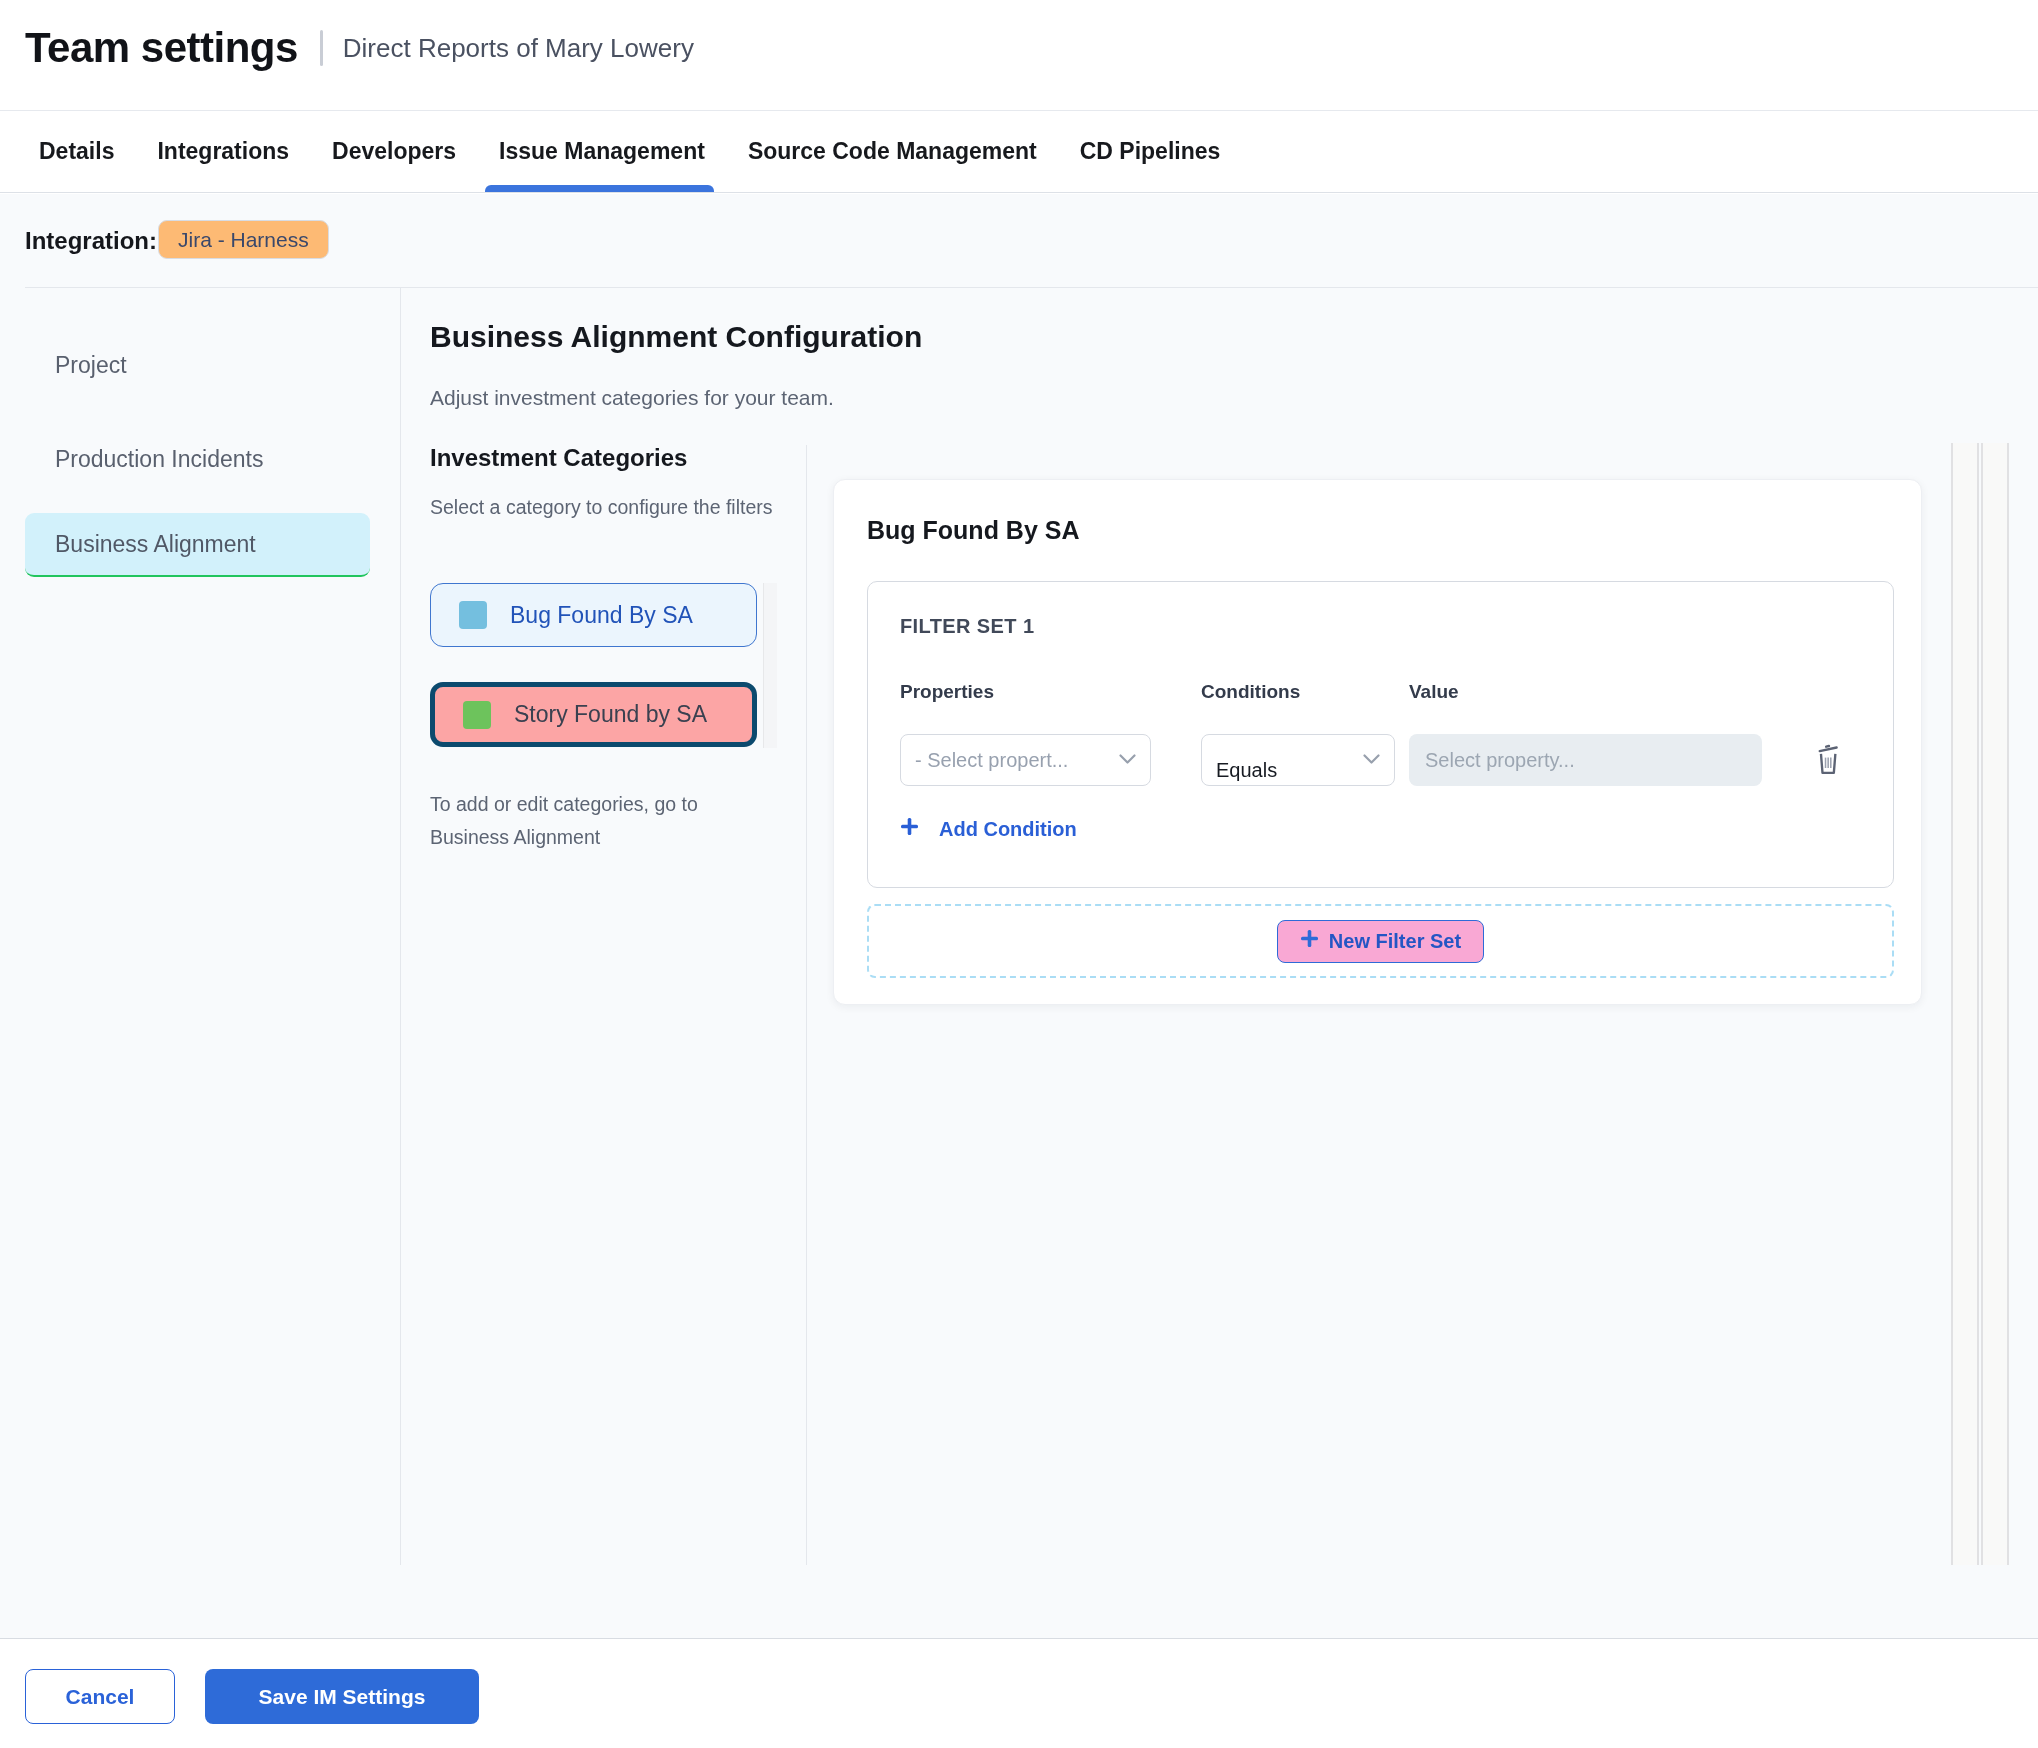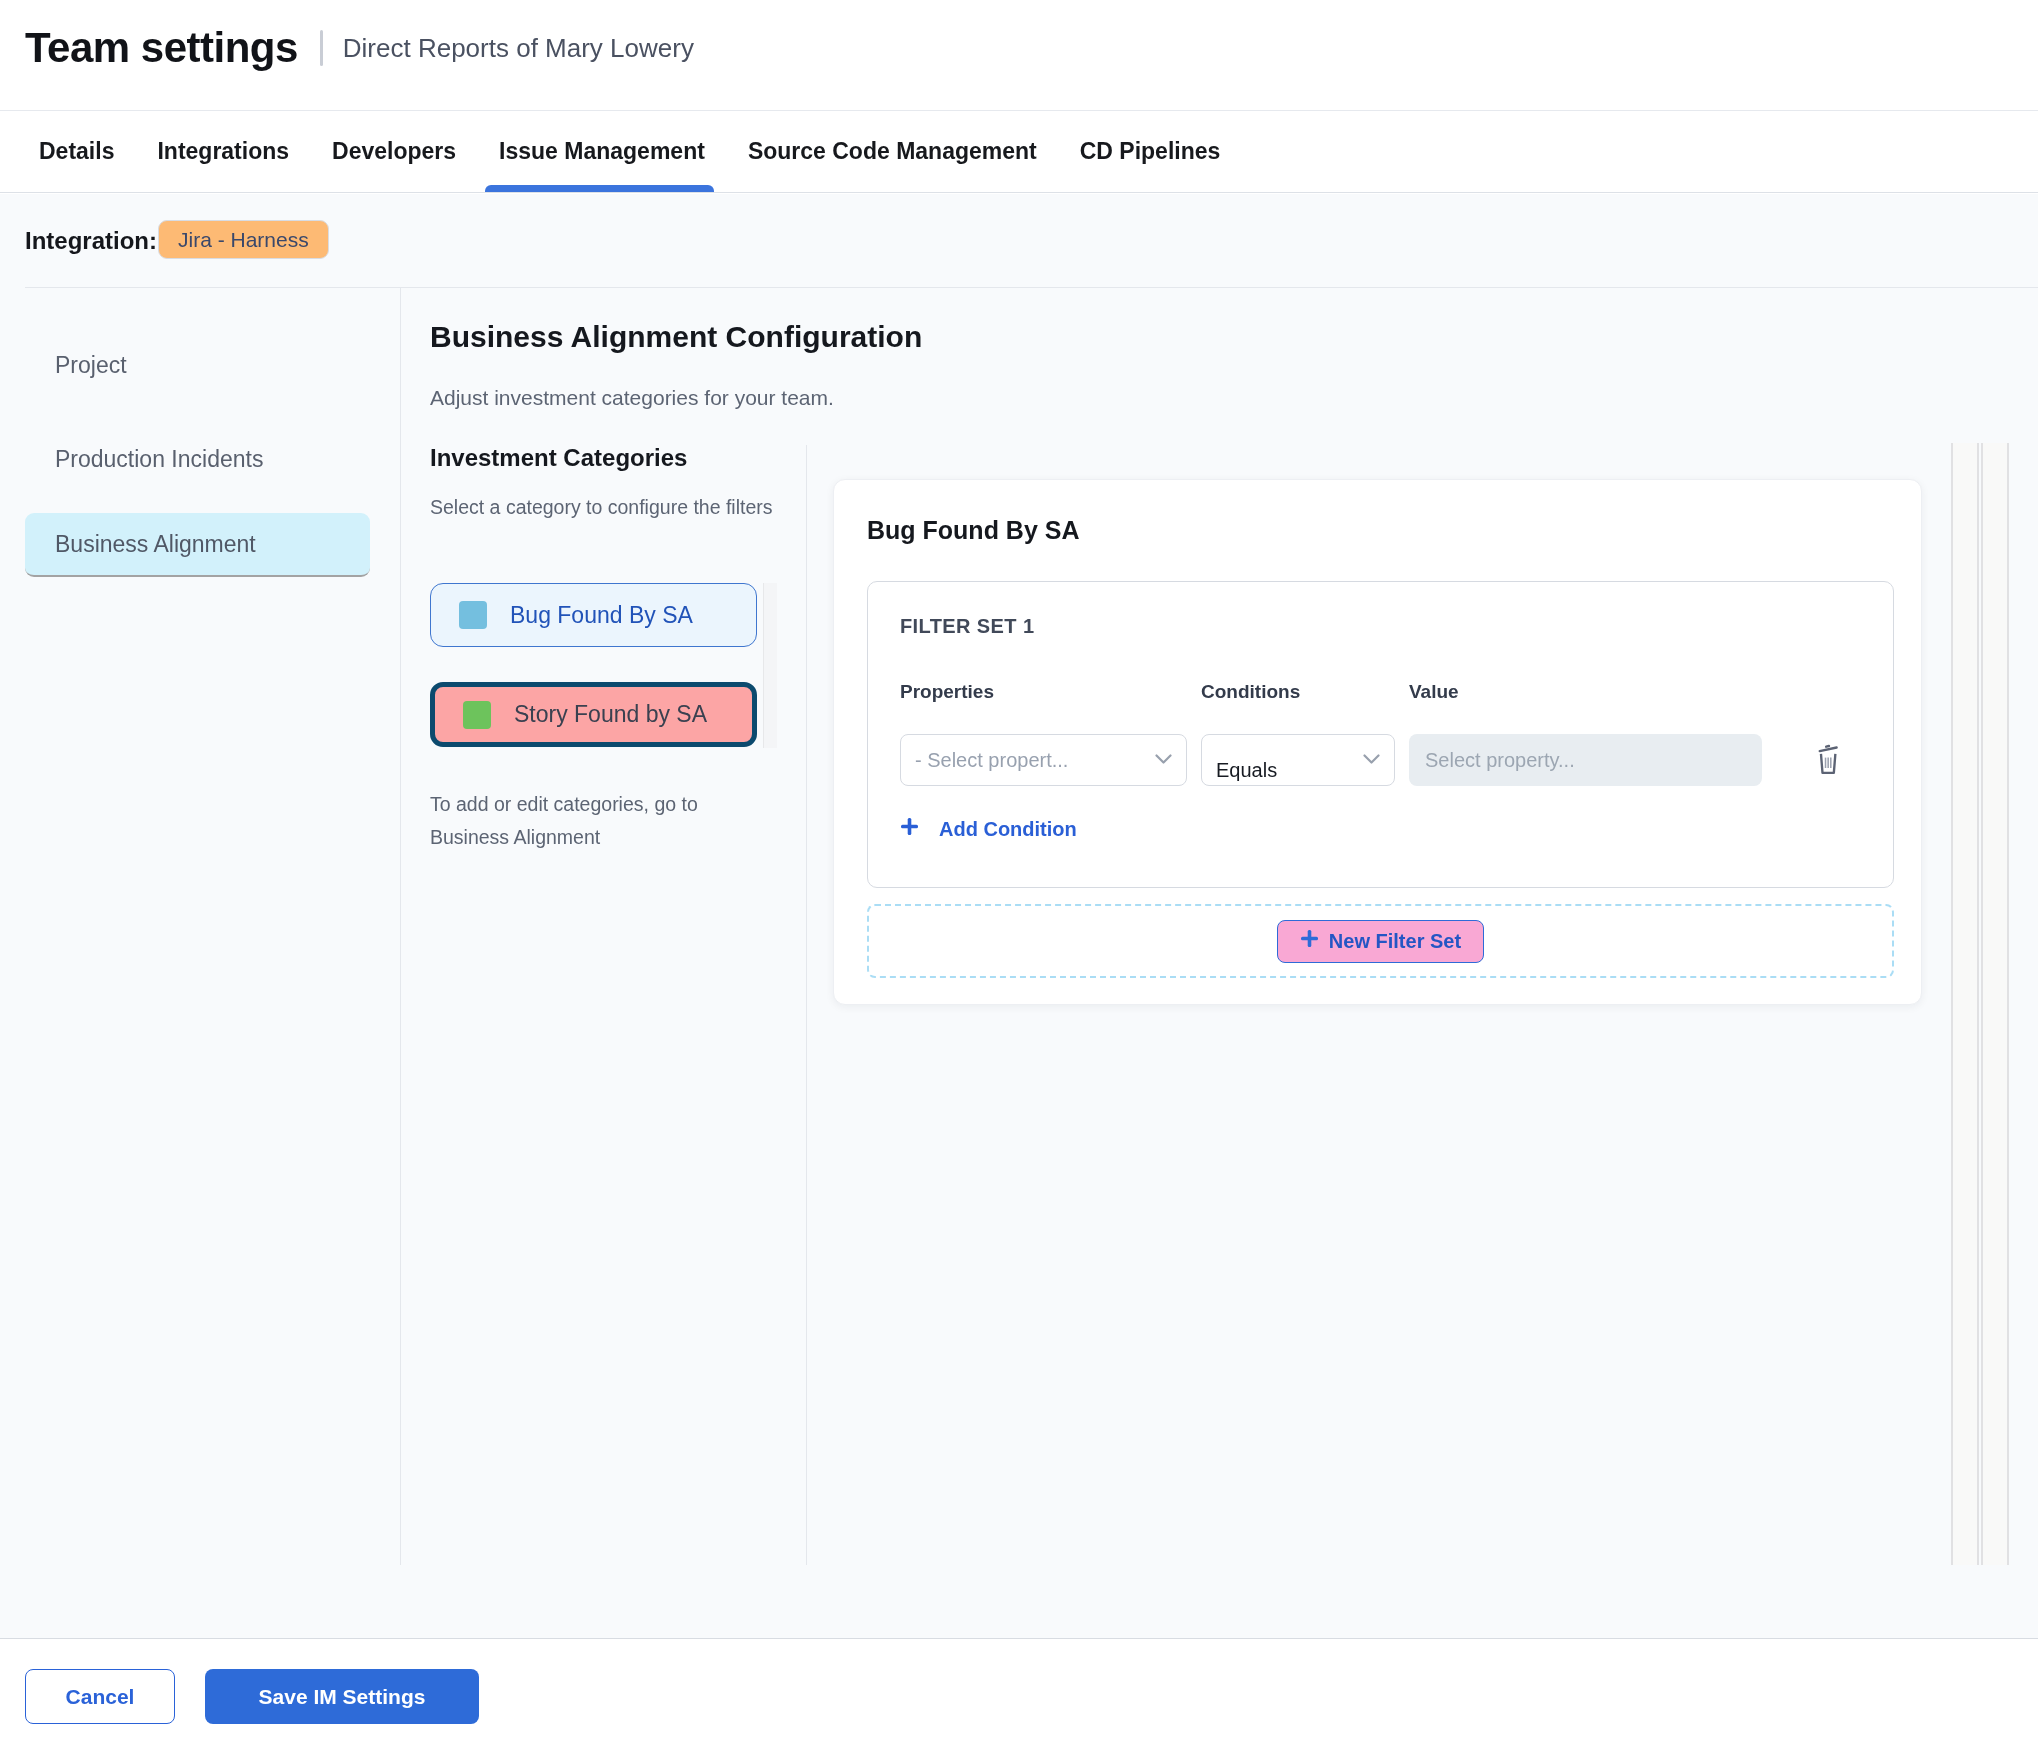--- a/index.html
+++ b/index.html
@@ -27,21 +27,21 @@
   .integration-chip { position:absolute; left:158px; top:26px; height:39px; display:inline-flex; align-items:center; padding:0 19px; background:#fdba74; border:1px solid #d8dce3; border-radius:9px; font-size:21px; color:#3a486b; }
   .hr-integration { left:25px; right:0; top:93px; background:#e4e7ec; }
   .vline { position:absolute; width:1px; background:#e4e7ec; }
   .v1 { left:400px; top:93px; height:1278px; }
   .v2 { left:806px; top:251px; height:1120px; }
 
   
   .side-item { position:absolute; left:55px; font-size:23px; color:#59606e; cursor:pointer; }
   .side-item.p1 { top:158px; }
   .side-item.p2 { top:252px; }
-  .side-pill { position:absolute; left:25px; top:319px; width:345px; height:64px; background:#d2f1fb; border-bottom:2px solid #a3a3a3; border-radius:9px; display:flex; align-items:center; padding-left:30px; font-size:23px; color:#505866; cursor:pointer; }
+  .side-pill { position:absolute; left:25px; top:319px; width:345px; height:64px; background:#d2f1fb; border-bottom:2px solid #22c55e; border-radius:9px; display:flex; align-items:center; padding-left:30px; font-size:23px; color:#505866; cursor:pointer; }
 
   
   .main-title { position:absolute; left:430px; top:126px; font-size:30px; font-weight:700; color:#15181e; }
   .main-sub { position:absolute; left:430px; top:192px; font-size:21px; color:#5c6473; }
   .inv-title { position:absolute; left:430px; top:250px; font-size:24px; font-weight:700; color:#15181e; }
   .inv-hint { position:absolute; left:430px; top:297px; width:345px; font-size:19.5px; line-height:32px; color:#5c6473; }
 
   .cat-btn { position:absolute; left:430px; width:327px; height:64px; border-radius:13px; display:flex; align-items:center; padding-left:28px; cursor:pointer; background:#fca5a5; border:5px solid #0c4a6e; }
   .cat-btn.selected { background:#ebf5fd; border:1.5px solid #3f76cf; }
   .cat-btn.b1 { top:389px; }
@@ -54,21 +54,21 @@
 
   
   .card { position:absolute; left:833px; top:285px; width:1089px; height:526px; background:#fff; border:1px solid #edeff3; border-radius:12px; box-shadow:0 2px 8px rgba(20,30,50,.06); }
   .card-title { position:absolute; left:33px; top:36px; font-size:25px; font-weight:700; color:#15181e; }
   .filterbox { position:absolute; left:33px; top:101px; width:1027px; height:307px; border:1px solid #d6dae1; border-radius:10px; background:#fff; }
   .fs-title { position:absolute; left:32px; top:33px; font-size:20px; font-weight:700; letter-spacing:.4px; color:#414959; }
   .col-head { position:absolute; top:99px; font-size:19px; font-weight:700; color:#333b4b; }
   .ch-props { left:32px; } .ch-cond { left:333px; } .ch-val { left:541px; }
   .ctrl { position:absolute; top:152px; height:52px; border-radius:8px; display:flex; align-items:center; }
   .select { border:1px solid #d6dae1; background:#fff; padding:0 14px; justify-content:space-between; cursor:pointer; }
-  .sel-props { left:32px; width:287px; }
+  .sel-props { left:32px; width:251px; }
   .sel-cond { left:333px; width:194px; }
   .placeholder { font-size:20px; color:#98a1af; white-space:nowrap; overflow:hidden; }
   .sel-value-text { font-size:20px; color:#171b22;margin-top:20px; }
   .chev { flex:0 0 auto; margin-left:10px; }
   .value-input { left:541px; width:353px; background:#e8edf1; border:none; padding:0 16px; }
   .value-input input { width:100%; border:none; background:transparent; outline:none; font-family:inherit; font-size:20px; color:#39404d; }
   .value-input input::placeholder { color:#9ca6b2; }
   .trash-btn { position:absolute; left:941px; top:158px; width:40px; height:40px; display:flex; align-items:center; justify-content:center; cursor:pointer; background:none; border:none; }
   .addcond { position:absolute; left:32px; top:235px; display:flex; align-items:center; gap:20px; color:#2a5fd6; font-size:20px; font-weight:700; cursor:pointer; background:none; border:none; font-family:inherit; }
   .dashed { position:absolute; left:33px; top:424px; width:1027px; height:74px; border:2px dashed #aaddf5; border-radius:8px; display:flex; align-items:center; justify-content:center; }

